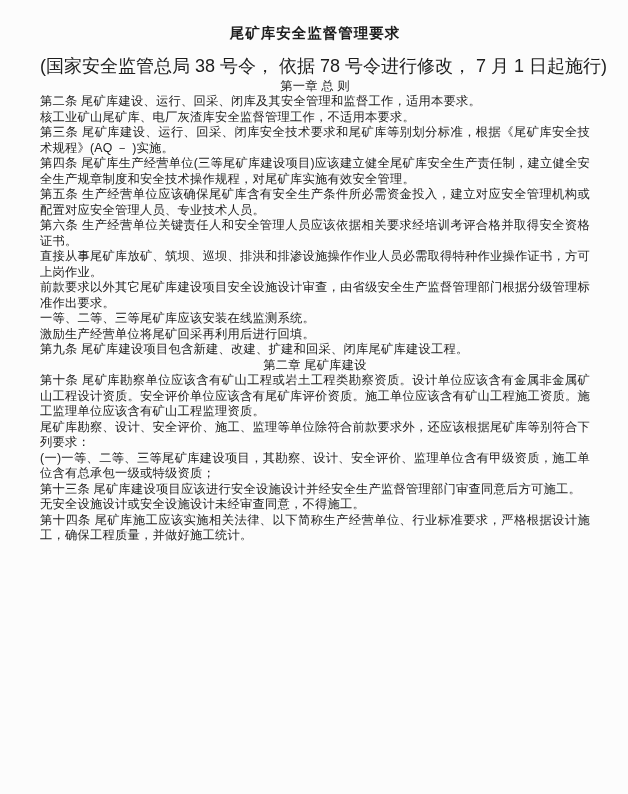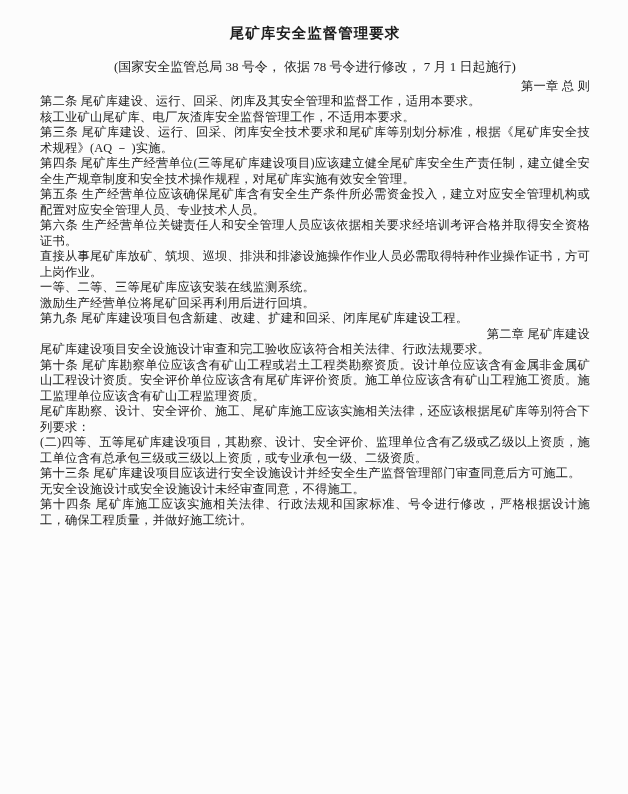--- a/index.html
+++ b/index.html
@@ -7,74 +7,74 @@
     padding: 0;
     background: #fcfcfc;
   }
   .page {
     position: relative;
     box-sizing: border-box;
     width: 628px;
     height: 580px;
     background: #fcfcfc;
     padding: 24px 38px 0 40px;
-    font-family: Liberation Serif, serif;
+    font-family: Liberation Sans, sans-serif;
     color: #1d1d1d;
     overflow: hidden;
   }
   .doc-title {
     margin: 0;
     font-size: 14.5px;
     font-weight: 700;
     text-align: center;
     line-height: 18px;
     letter-spacing: 1px;
   }
   .doc-subtitle {
     margin: 17px 0 0 0;
-    font-size: 13px;
+    font-size: 18px;
     text-align: center;
     line-height: 15.5px;
     white-space: nowrap;
   }
   .doc-body {
     margin-top: 4px;
   }
   .para {
     margin: 0;
     font-size: 12.3px;
     line-height: 15.5px;
     text-align: justify;
     text-justify: inter-ideograph;
     letter-spacing: 0.2px;
   }
   .para.chapter {
-    text-align: right;
+    text-align: center;
   }
 </style>
 </head>
 <body>
 
 <div class="page">
   <h1 class="doc-title">尾矿库安全监督管理要求</h1>
   <p class="doc-subtitle">(国家安全监管总局 38 号令， 依据 78 号令进行修改， 7 月 1 日起施行)</p>
   <div class="doc-body" id="doc-body">
       <p class="para chapter">第一章 总 则</p>
       <p class="para body">第二条 尾矿库建设、运行、回采、闭库及其安全管理和监督工作，适用本要求。</p>
       <p class="para body">核工业矿山尾矿库、电厂灰渣库安全监督管理工作，不适用本要求。</p>
       <p class="para body">第三条 尾矿库建设、运行、回采、闭库安全技术要求和尾矿库等别划分标准，根据《尾矿库安全技术规程》(AQ － )实施。</p>
       <p class="para body">第四条 尾矿库生产经营单位(三等尾矿库建设项目)应该建立健全尾矿库安全生产责任制，建立健全安全生产规章制度和安全技术操作规程，对尾矿库实施有效安全管理。</p>
       <p class="para body">第五条 生产经营单位应该确保尾矿库含有安全生产条件所必需资金投入，建立对应安全管理机构或配置对应安全管理人员、专业技术人员。</p>
       <p class="para body">第六条 生产经营单位关键责任人和安全管理人员应该依据相关要求经培训考评合格并取得安全资格证书。</p>
       <p class="para body">直接从事尾矿库放矿、筑坝、巡坝、排洪和排渗设施操作作业人员必需取得特种作业操作证书，方可上岗作业。</p>
+      <p class="para body">前款要求以外其它尾矿库建设项目安全设施设计审查，由省级安全生产监督管理部门根据分级管理标准作出要求。</p>
       <p class="para body">一等、二等、三等尾矿库应该安装在线监测系统。</p>
       <p class="para body">激励生产经营单位将尾矿回采再利用后进行回填。</p>
       <p class="para body">第九条 尾矿库建设项目包含新建、改建、扩建和回采、闭库尾矿库建设工程。</p>
       <p class="para chapter">第二章 尾矿库建设</p>
-      <p class="para body">尾矿库建设项目安全设施设计审查和完工验收应该符合相关法律、行政法规要求。</p>
       <p class="para body">第十条 尾矿库勘察单位应该含有矿山工程或岩土工程类勘察资质。设计单位应该含有金属非金属矿山工程设计资质。安全评价单位应该含有尾矿库评价资质。施工单位应该含有矿山工程施工资质。施工监理单位应该含有矿山工程监理资质。</p>
-      <p class="para body">尾矿库勘察、设计、安全评价、施工、尾矿库施工应该实施相关法律，还应该根据尾矿库等别符合下列要求：</p>
-      <p class="para body">(二)四等、五等尾矿库建设项目，其勘察、设计、安全评价、监理单位含有乙级或乙级以上资质，施工单位含有总承包三级或三级以上资质，或专业承包一级、二级资质。</p>
+      <p class="para body">尾矿库勘察、设计、安全评价、施工、监理等单位除符合前款要求外，还应该根据尾矿库等别符合下列要求：</p>
+      <p class="para body">(一)一等、二等、三等尾矿库建设项目，其勘察、设计、安全评价、监理单位含有甲级资质，施工单位含有总承包一级或特级资质；</p>
       <p class="para body">第十三条 尾矿库建设项目应该进行安全设施设计并经安全生产监督管理部门审查同意后方可施工。</p>
       <p class="para body">无安全设施设计或安全设施设计未经审查同意，不得施工。</p>
-      <p class="para body">第十四条 尾矿库施工应该实施相关法律、行政法规和国家标准、号令进行修改，严格根据设计施工，确保工程质量，并做好施工统计。</p>
+      <p class="para body">第十四条 尾矿库施工应该实施相关法律、以下简称生产经营单位、行业标准要求，严格根据设计施工，确保工程质量，并做好施工统计。</p>
     </div>
 </div>
 
 </body></html>

